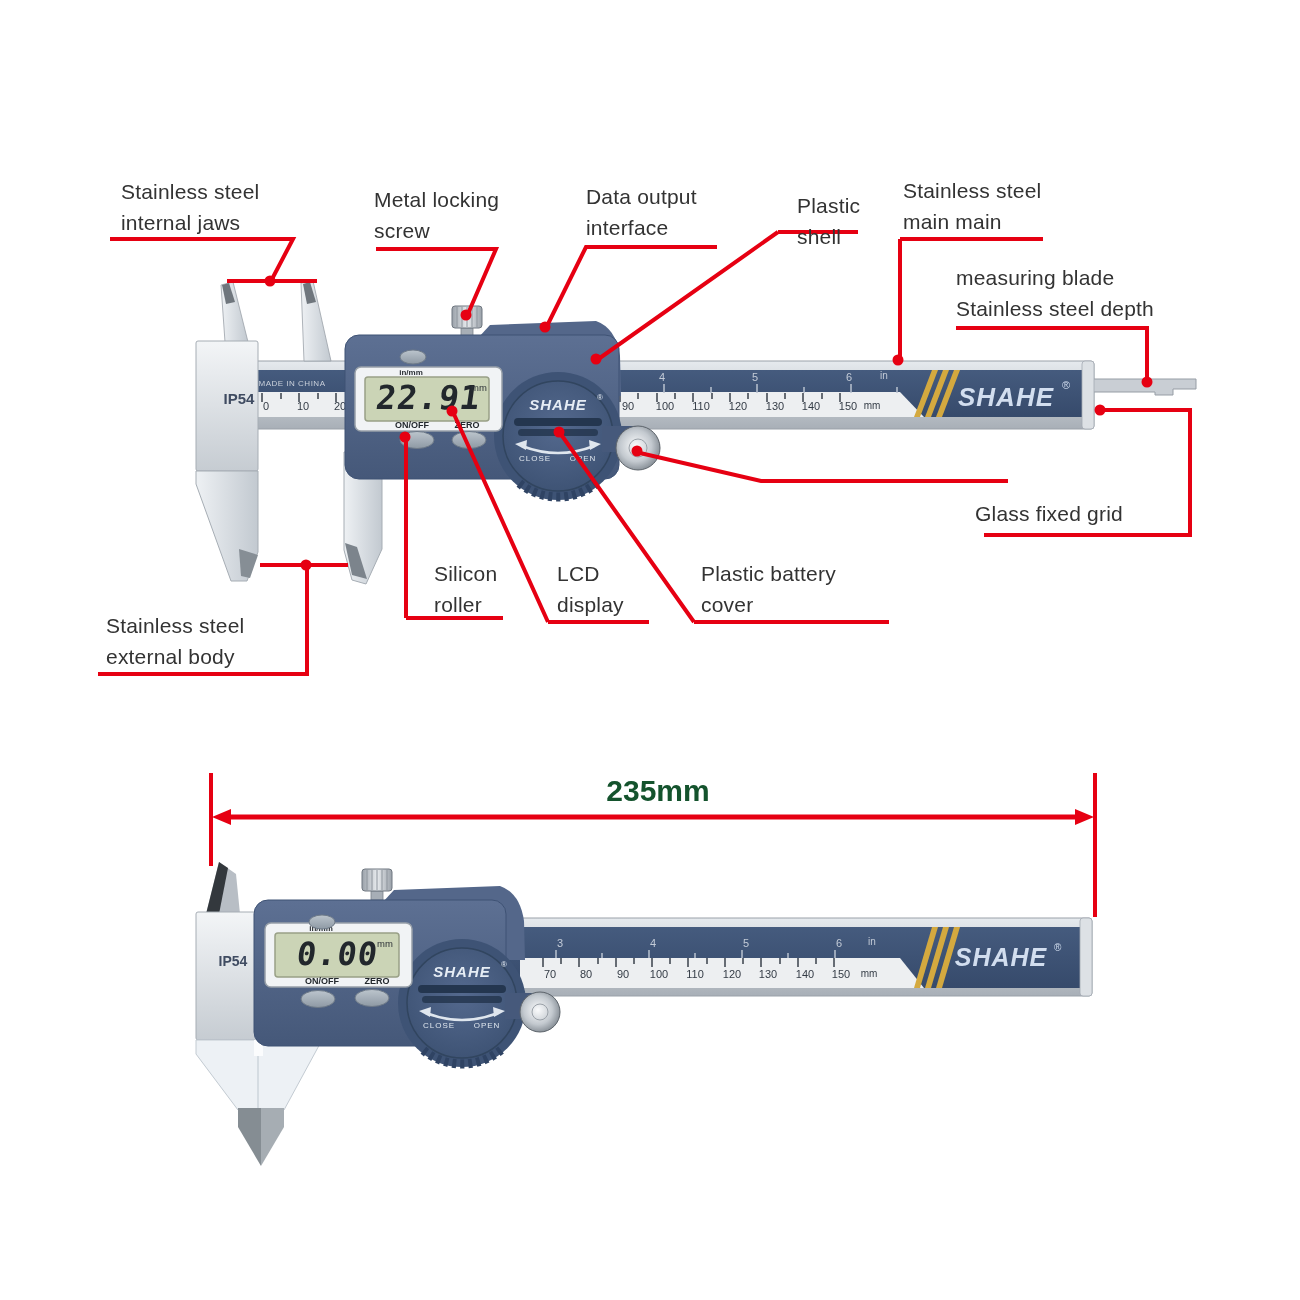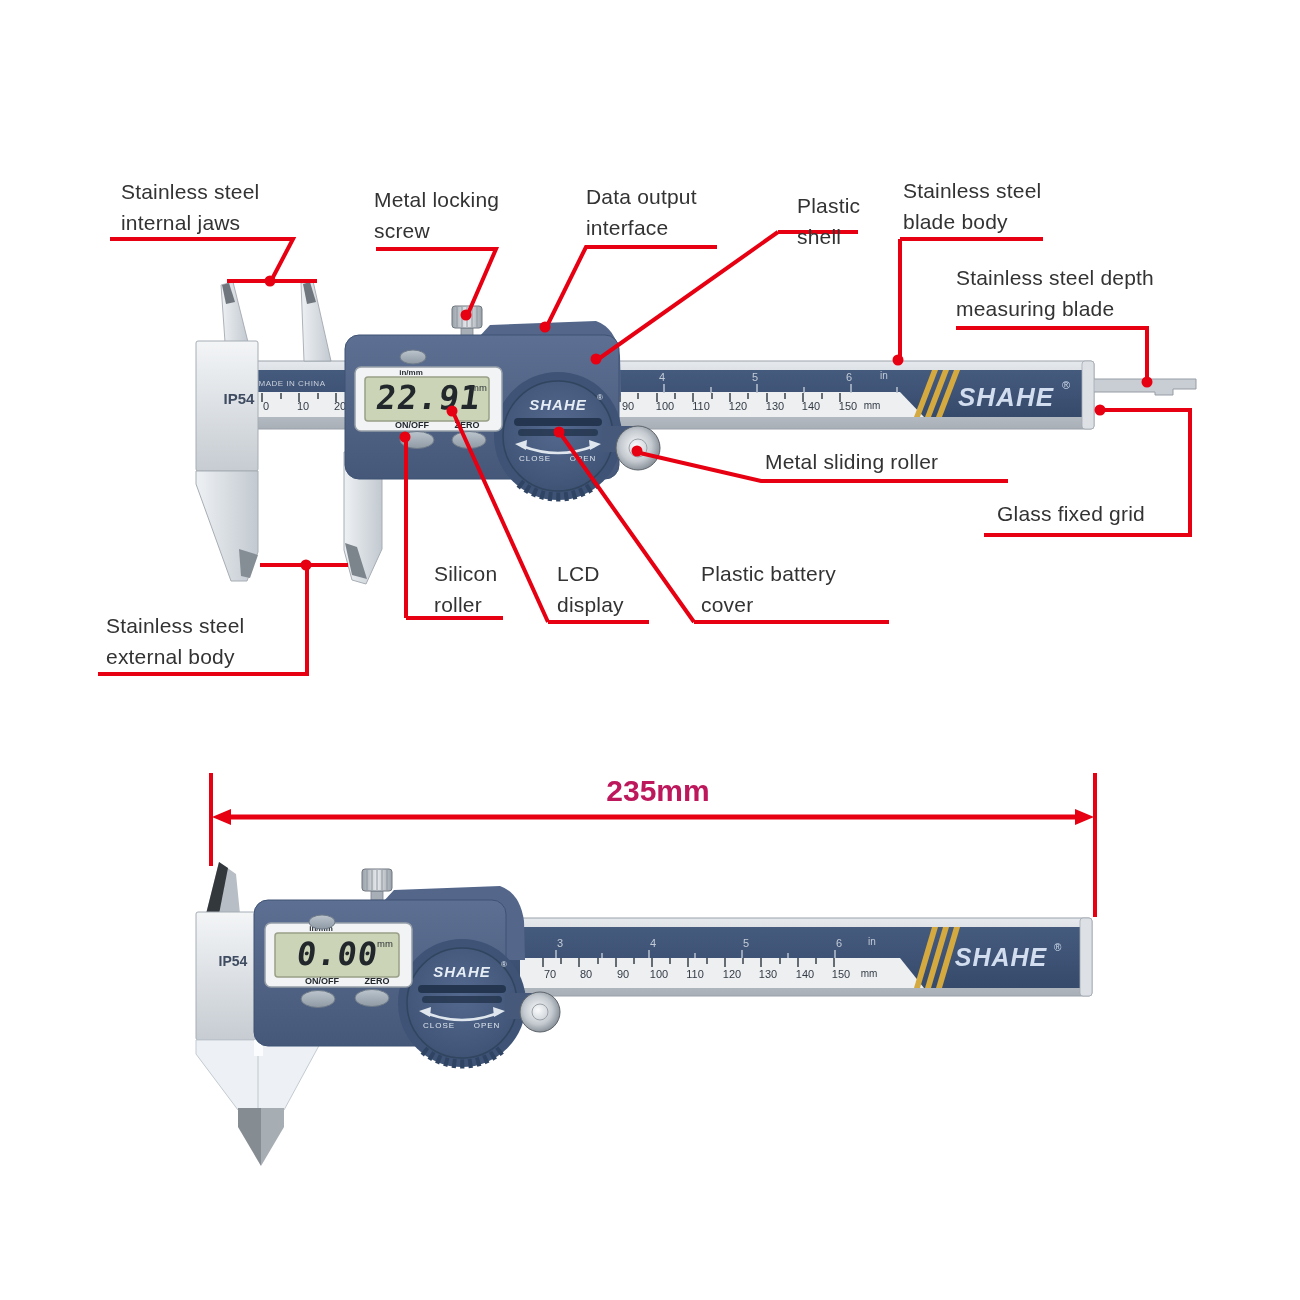--- a/index.html
+++ b/index.html
@@ -1,21 +1,21 @@
 <!DOCTYPE html>
 <html><head>
 <meta charset="utf-8">
 <style>
   html,body{margin:0;padding:0;background:#fff;}
   .stage{position:relative;width:1300px;height:1300px;background:#ffffff;overflow:hidden;
          font-family:"Liberation Sans",sans-serif;}
   .stage svg{position:absolute;left:0;top:0;}
   .label{position:absolute;color:#333333;font-size:21px;line-height:31px;letter-spacing:.2px;}
   .label span{display:block;}
-  .dim-label{position:absolute;width:200px;text-align:center;font-size:30px;font-weight:bold;color:#be185d;}
+  .dim-label{position:absolute;width:200px;text-align:center;font-size:30px;font-weight:bold;color:#14532d;}
   svg text{font-family:"Liberation Sans",sans-serif;}
   .lcd-digits{font-family:"DejaVu Sans Mono",monospace;font-weight:bold;letter-spacing:1px;}
   .logo{font-style:italic;font-weight:900;letter-spacing:1px;}
 </style>
 </head>
 <body>
 
 <div class="stage">
 
 <svg width="1300" height="1300" viewBox="0 0 1300 1300">
@@ -275,30 +275,27 @@
 <div class="label" style="left:374px;top:184px;">
   <span>Metal locking</span>
   <span>screw</span>
 </div>
 <div class="label" style="left:797px;top:173px;margin-top:17px;">
   <span>Plastic</span>
   <span>shell</span>
 </div>
 <div class="label" style="left:903px;top:175px;">
   <span>Stainless steel</span>
-  <span>blade body</span>
+  <span>main main</span>
 </div>
 <div class="label" style="left:956px;top:262px;">
+  <span>measuring blade</span>
   <span>Stainless steel depth</span>
-  <span>measuring blade</span>
-</div>
-<div class="label" style="left:765px;top:446px;">
-  <span>Metal sliding roller</span>
-</div>
-<div class="label" style="left:997px;top:498px;">
+</div>
+<div class="label" style="left:975px;top:498px;">
   <span>Glass fixed grid</span>
 </div>
 <div class="label" style="left:434px;top:558px;">
   <span>Silicon</span>
   <span>roller</span>
 </div>
 <div class="label" style="left:557px;top:558px;">
   <span>LCD</span>
   <span>display</span>
 </div>

